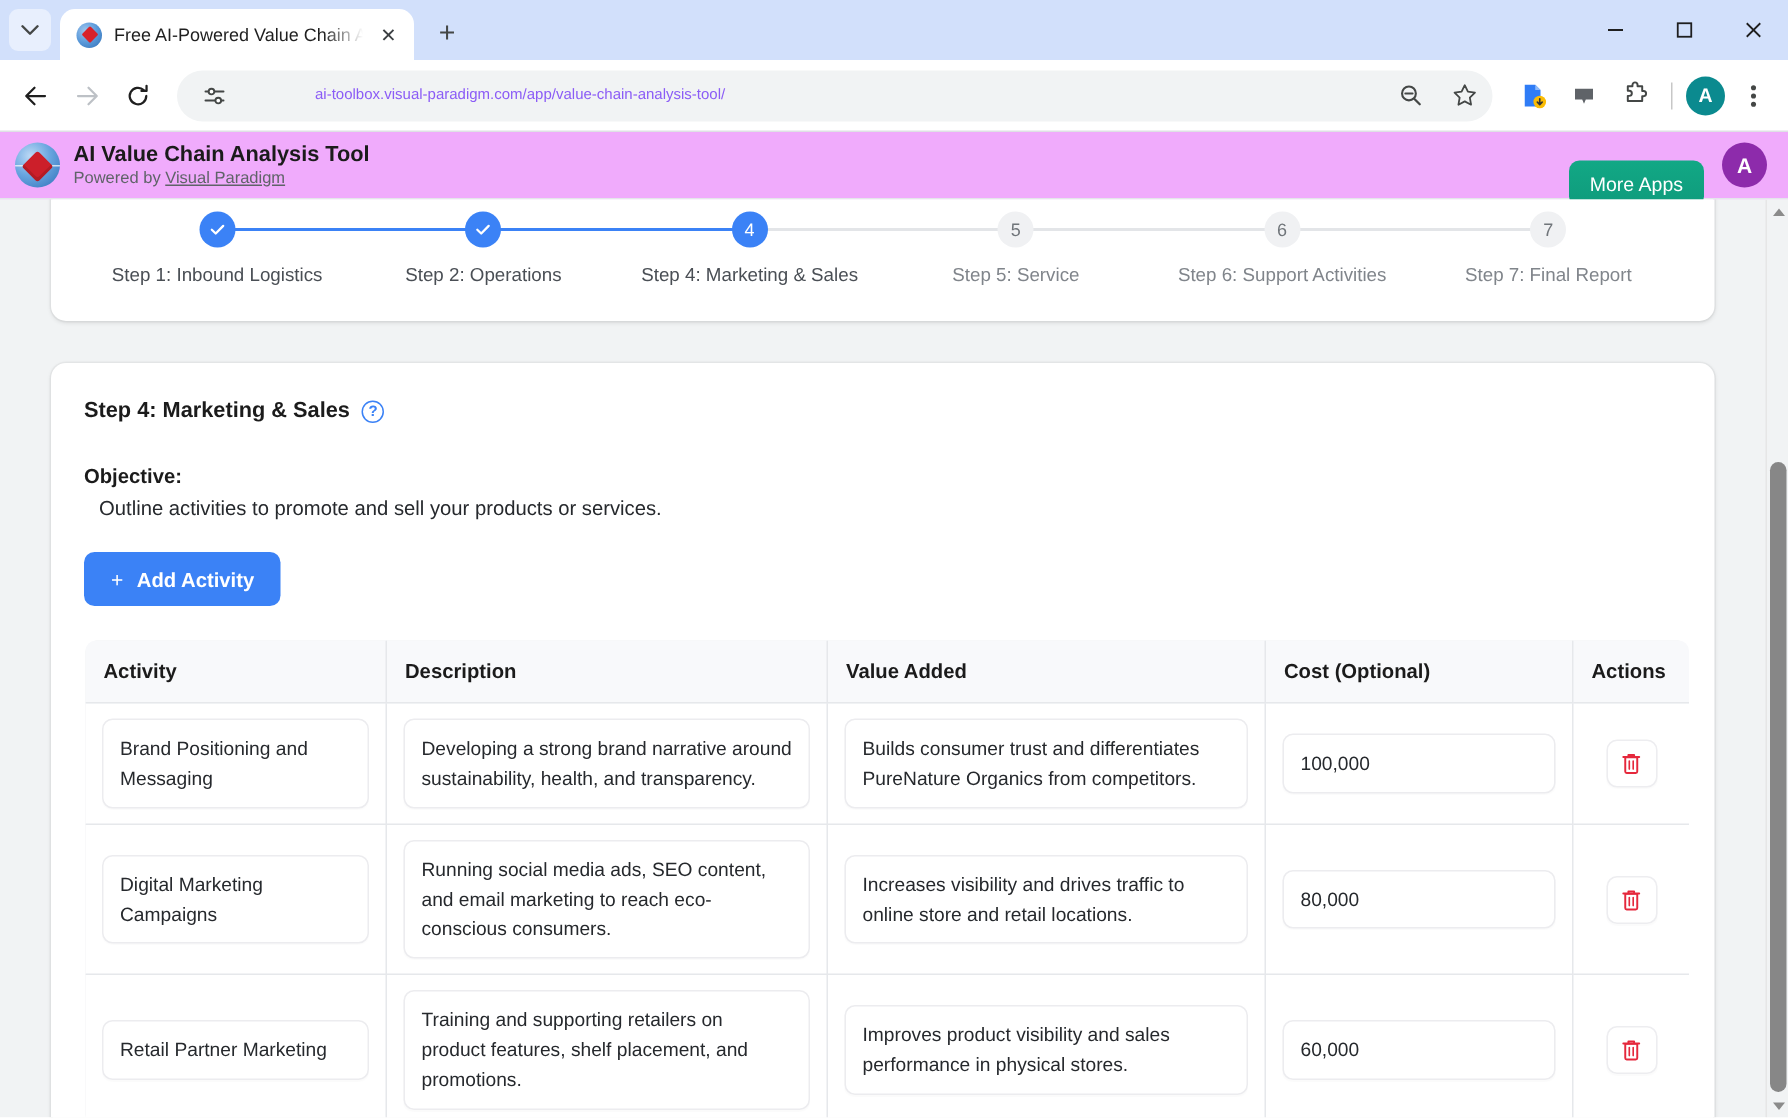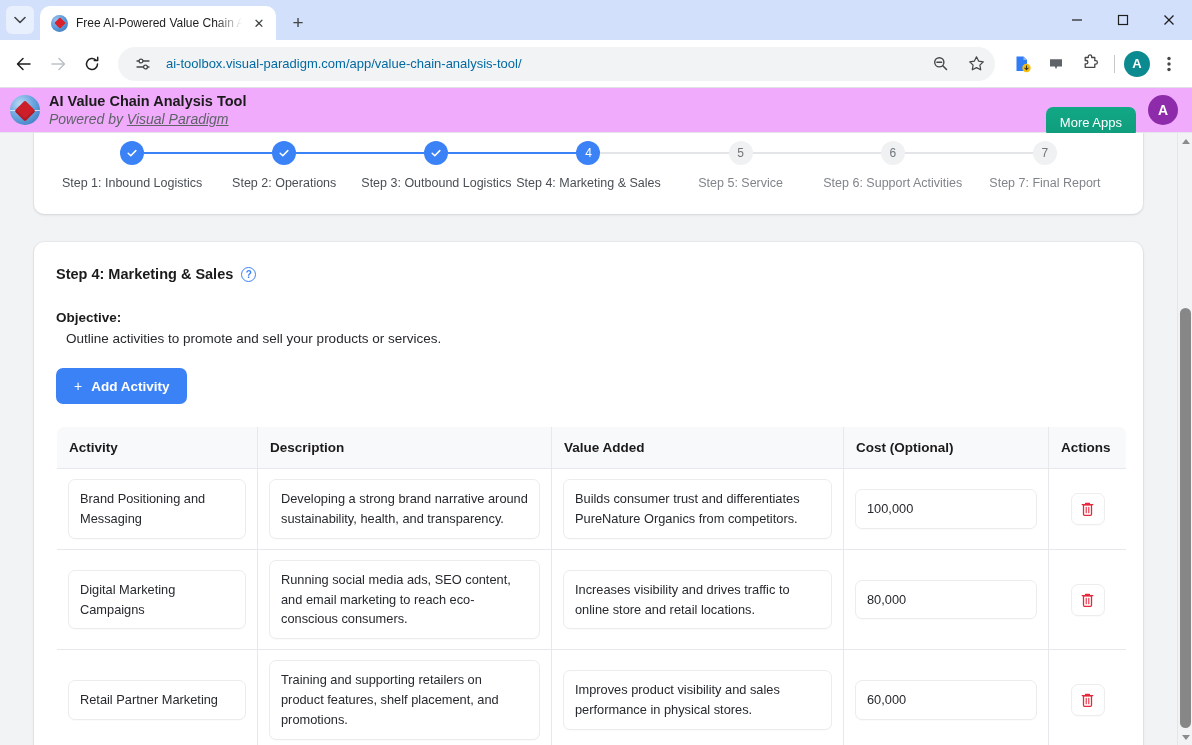--- a/index.html
+++ b/index.html
@@ -110,23 +110,23 @@
     background: #f1f3f4;
     border-radius: 18px;
     display: flex; align-items: center;
     margin: 0 8px;
     padding: 0 6px 0 12px;
     gap: 10px;
     cursor: text;
   }
   .omnibox-url {
     flex: 1 1 auto;
-    font-size: 13px;
-    color: #0369a1;
-    white-space: nowrap; overflow: hidden;
+    font-size: 10px;
+    color: #8b5cf6;
+    white-space: nowrap; overflow: hidden; margin-left: 44px;
   }
   .omni-icon {
     width: 26px; height: 26px; flex: 0 0 26px;
     display: flex; align-items: center; justify-content: center;
     border-radius: 50%;
     cursor: pointer;
     color: #444746;
   }
   .ext-icon {
     width: 30px; height: 30px; flex: 0 0 30px;
@@ -179,21 +179,21 @@
     background: #cc1f2a;
     transform: translate(-50%,-50%) rotate(45deg);
     border-radius: 2px;
     box-shadow: inset -2px -2px 0 rgba(0,0,0,.12);
   }
   .app-titles { display: flex; flex-direction: column; gap: 1px; }
   .app-title {
     font-size: 14.5px; font-weight: bold; color: #1b1b1b; line-height: 1.15;
   }
   .app-sub {
-    font-size: 14px; color: #5f6368; line-height: 1.15; font-style: italic;
+    font-size: 11px; color: #5f6368; line-height: 1.15;
   }
   .app-sub a {
     color: #5f6368; text-decoration: underline; cursor: pointer;
   }
   .header-spacer { flex: 1 1 auto; }
   .more-apps-btn {
     background: #10a37f;
     background: linear-gradient(180deg,#12a885 0%, #0f9b7c 100%);
     color: #ffffff;
     font-size: 13px;
@@ -560,29 +560,20 @@
         <div class="step done">
           <div class="connector"></div>
           <div class="step-node">
             <svg class="check-mark" viewBox="0 0 12 12">
                 <path d="M2.2 6.2 L4.8 8.7 L9.8 3.6" fill="none" stroke="#fff" stroke-width="1.5" stroke-linecap="round" stroke-linejoin="round"></path>
               </svg>
           </div>
           <div class="step-label">Step 2: Operations</div>
         </div>
 
-        <div class="step done">
-          <div class="connector"></div>
-          <div class="step-node">
-            <svg class="check-mark" viewBox="0 0 12 12">
-                <path d="M2.2 6.2 L4.8 8.7 L9.8 3.6" fill="none" stroke="#fff" stroke-width="1.5" stroke-linecap="round" stroke-linejoin="round"></path>
-              </svg>
-          </div>
-          <div class="step-label">Step 3: Outbound Logistics</div>
-        </div>
 
         <div class="step active">
           <div class="connector"></div>
           <div class="step-node">4</div>
           <div class="step-label">Step 4: Marketing &amp; Sales</div>
         </div>
 
         <div class="step todo">
           <div class="connector"></div>
           <div class="step-node">5</div>

